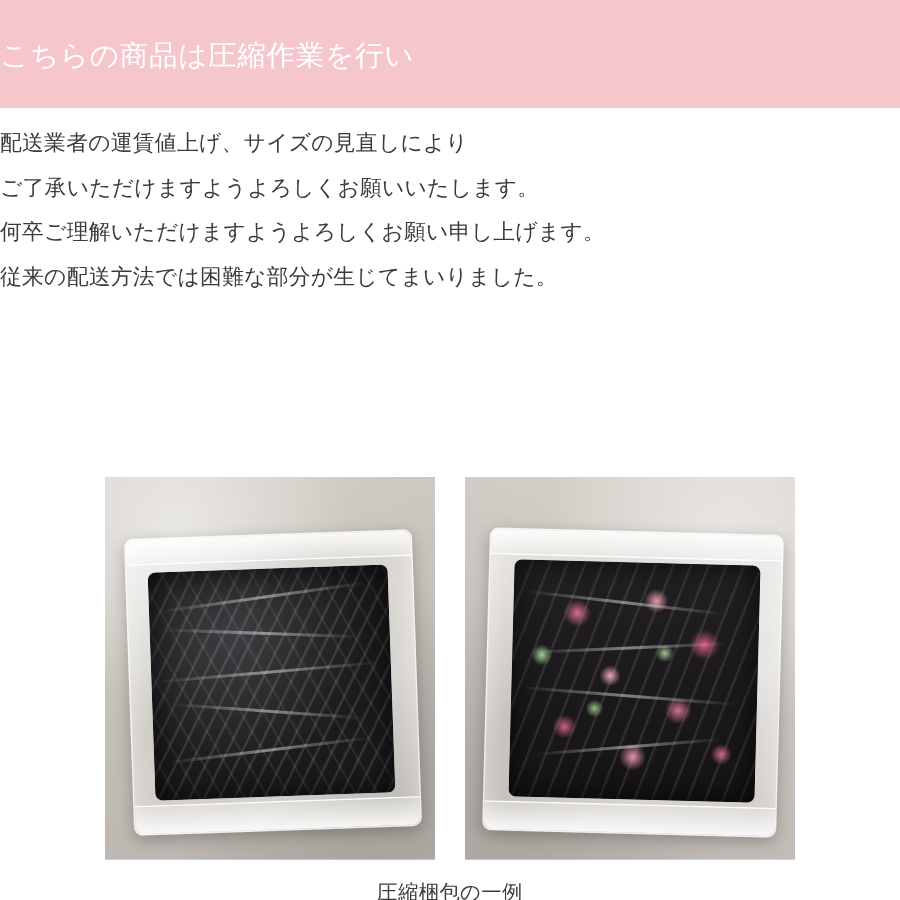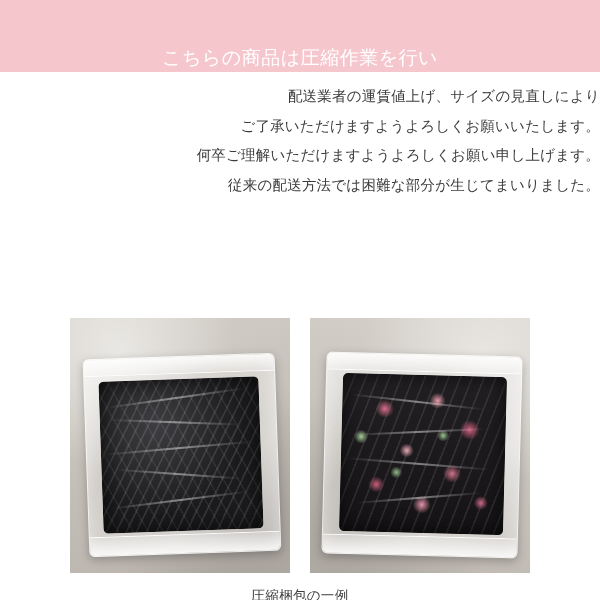--- a/index.html
+++ b/index.html
@@ -22,41 +22,41 @@
   }
   
   .header {
     position: absolute;
     left: 0;
     top: 0;
     width: 600px;
     height: 72px;
     background: #f6c6cd;
     display: flex;
-    flex-direction: row;
-    align-items: flex-end;
+    flex-direction: column;
+    align-items: flex-start;
     justify-content: center;
     box-sizing: border-box;
     padding-top: 2px;
   }
   .header-line {
     color: #ffffff;
     font-size: 19px;
     line-height: 29px;
     letter-spacing: 0.5px;
     font-weight: 400;
     white-space: nowrap;
   }
   
   .body-block {
     position: absolute;
     left: 0;
     top: 82px;
     width: 600px;
-    text-align: right;
+    text-align: left;
   }
   .body-line {
     color: #3b3b3b;
     font-size: 14.5px;
     line-height: 29.5px;
     letter-spacing: 0.2px;
     white-space: nowrap;
   }
   
   .photos {

